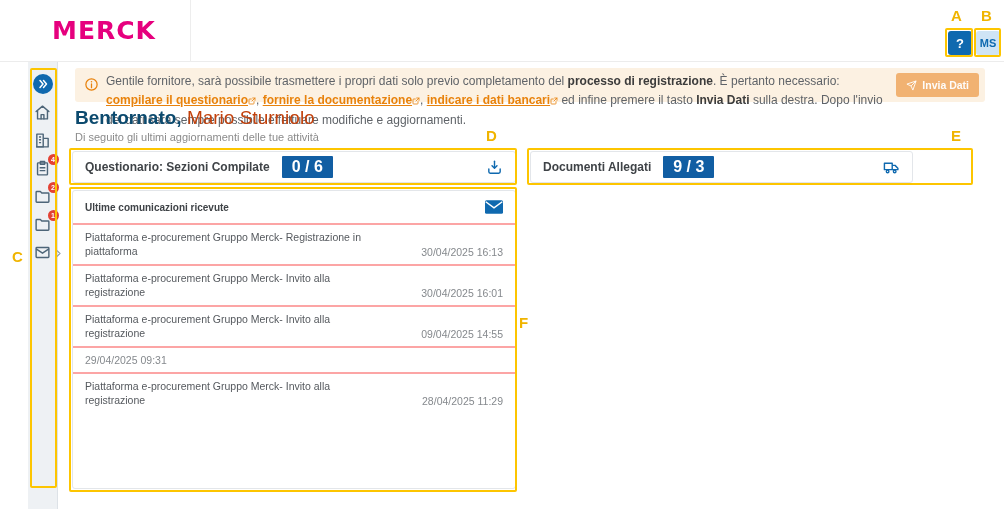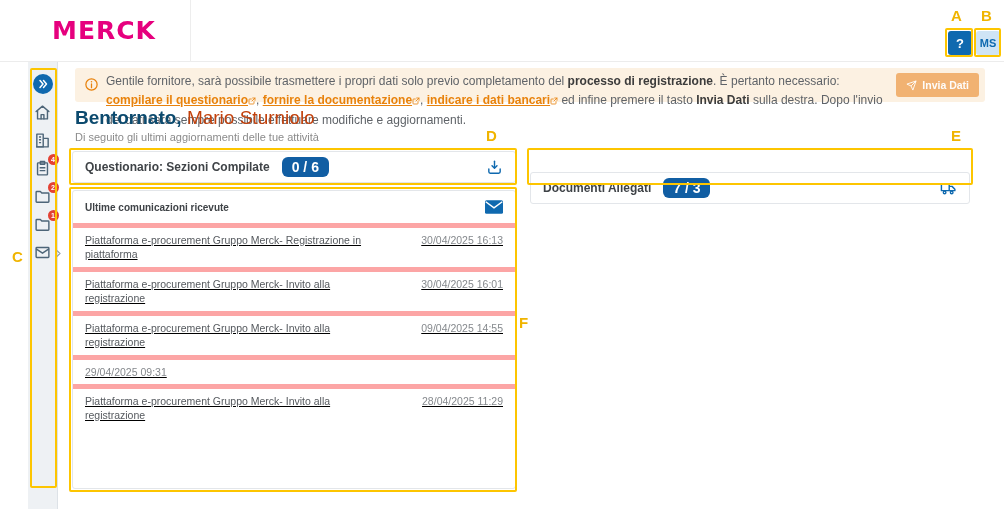--- a/index.html
+++ b/index.html
@@ -37,33 +37,33 @@
 
   
   .welcome { position:absolute; left:75px; top:107px; font-size:19px; }
   .welcome .hi { font-weight:700; color:#0c4a6e; }
   .welcome .who { font-weight:400; color:#c2410c; }
   .subtitle { position:absolute; left:75px; top:131px; font-size:11px; color:#8b8b8b; }
 
   
   .scard { position:absolute; height:32px; background:#fff; border:1px solid #e3e6ea; border-radius:3px; display:flex; align-items:center; padding:0 12px; gap:12px; cursor:pointer; }
   .scard-q { left:72px; top:151px; width:444px; }
-  .scard-d { left:530px; top:151px; width:440px;margin-top:21px; }
+  .scard-d { left:530px; top:151px; width:383px; }
   .scard-title { font-size:12px; font-weight:600; color:#3f4347; }
-  .pill { background:#115ea3; color:#fff; font-size:14px; font-weight:700; padding:2px 10px; border-radius:6px; }
+  .pill { background:#115ea3; color:#fff; font-size:16px; font-weight:700; padding:2px 10px; border-radius:1px; }
   .scard-icon { margin-left:auto; color:#0f69af; display:flex; }
   .scard-icon svg { width:17px; height:17px; }
 
   
   .comm-card { position:absolute; left:72px; top:190px; width:444px; height:299px; background:#fff; border:1px solid #e3e6ea; border-radius:3px; }
   .comm-head { display:flex; align-items:center; padding:9px 12px; }
   .comm-head-title { font-size:10px; font-weight:700; color:#3f4347; }
   .mail-btn { margin-left:auto; background:none; border:none; color:#0f69af; cursor:pointer; display:flex; }
   .mail-btn svg { width:18px; height:14px; }
-  .comm-row { display:flex; align-items:flex-start; justify-content:space-between; padding:6px 12px; border-top:5px solid #fca5a5; cursor:pointer;text-decoration:underline; }
+  .comm-row { display:flex; align-items:flex-end; justify-content:space-between; padding:6px 12px; border-top:2px solid #fca5a5; cursor:pointer; }
   .comm-title { width:300px; font-size:10.5px; line-height:13.5px; color:#55595e; }
   .comm-date { font-size:10.5px; color:#85898d; white-space:nowrap; }
 
   
   .ann { position:absolute; border:2px solid #fdc500; border-radius:2px; pointer-events:none; z-index:50; }
   .ann-letter { position:absolute; z-index:51; font-size:15px; font-weight:800; color:#f0b400; text-shadow:0 0 3px #fff, 0 0 2px #fff, 0 0 1px #fff; pointer-events:none; }
   .ann-a { left:945px; top:28px; width:28px; height:29px; }
   .ann-b { left:974px; top:28px; width:27px; height:29px; }
   .ann-c { left:30px; top:68px; width:27px; height:420px; }
   .ann-d { left:69px; top:148px; width:448px; height:37px; }
@@ -198,21 +198,21 @@
       <svg viewBox="0 0 24 24" fill="none" stroke="currentColor" stroke-width="2" stroke-linecap="round" stroke-linejoin="round">
           <path d="M12 3v9"></path>
           <path d="M8.5 9.5L12 13l3.5-3.5"></path>
           <path d="M4 14v4a2 2 0 0 0 2 2h12a2 2 0 0 0 2-2v-4"></path>
         </svg>
     </span>
   </div>
 
   <div class="scard scard-d">
     <span class="scard-title">Documenti Allegati</span>
-    <span class="pill">7 / 3</span>
+    <span class="pill">9 / 3</span>
     <span class="scard-icon">
       <svg viewBox="0 0 24 24" fill="none" stroke="currentColor" stroke-width="2" stroke-linejoin="round">
           <rect x="2" y="6" width="11" height="9"></rect>
           <path d="M13 9h4l4 4v2h-8"></path>
           <circle cx="6.5" cy="17.5" r="1.8"></circle>
           <circle cx="16.5" cy="17.5" r="1.8"></circle>
         </svg>
     </span>
   </div>
 

